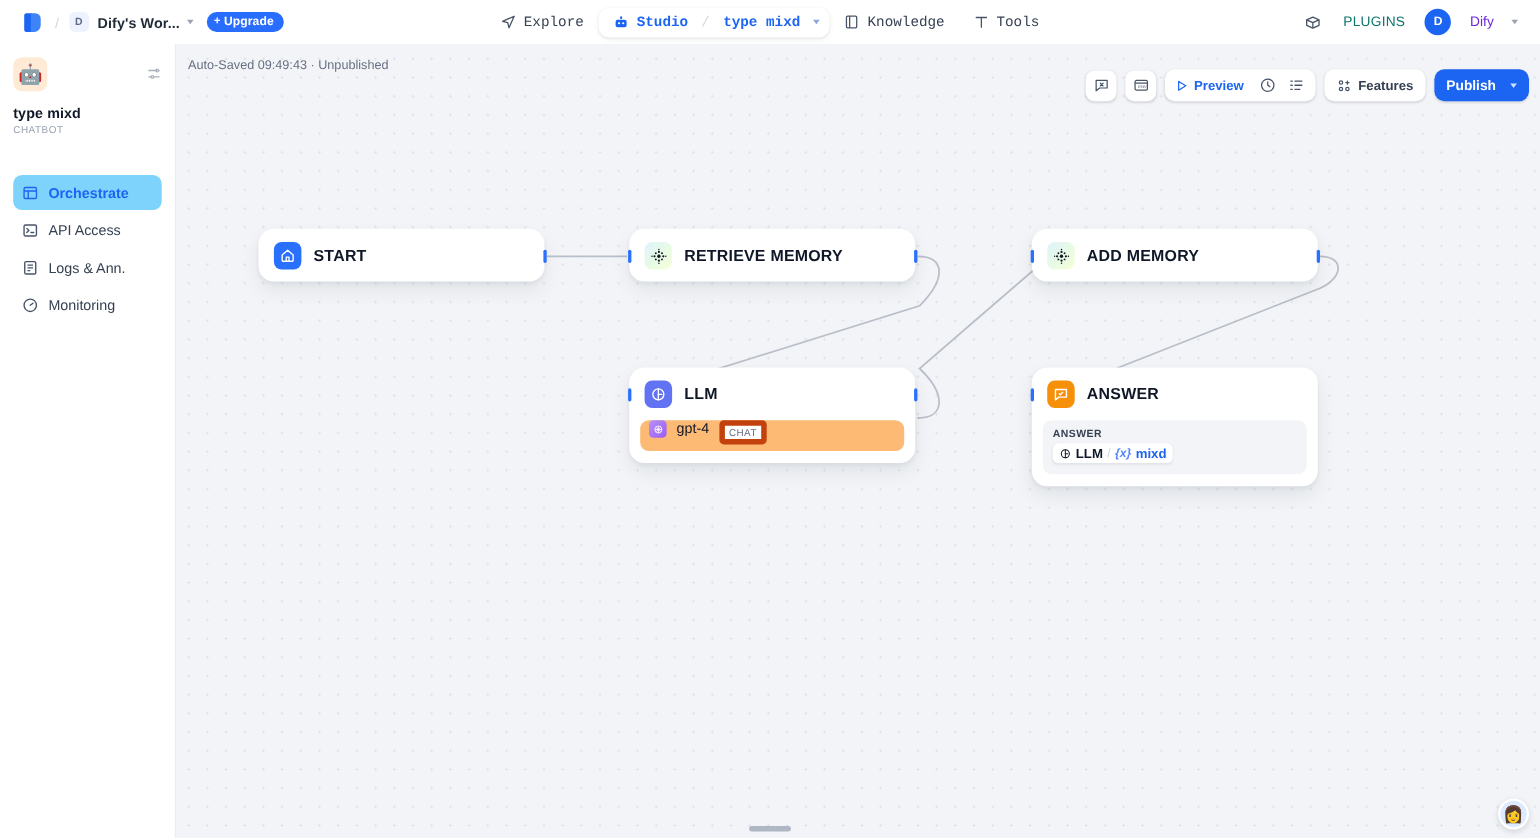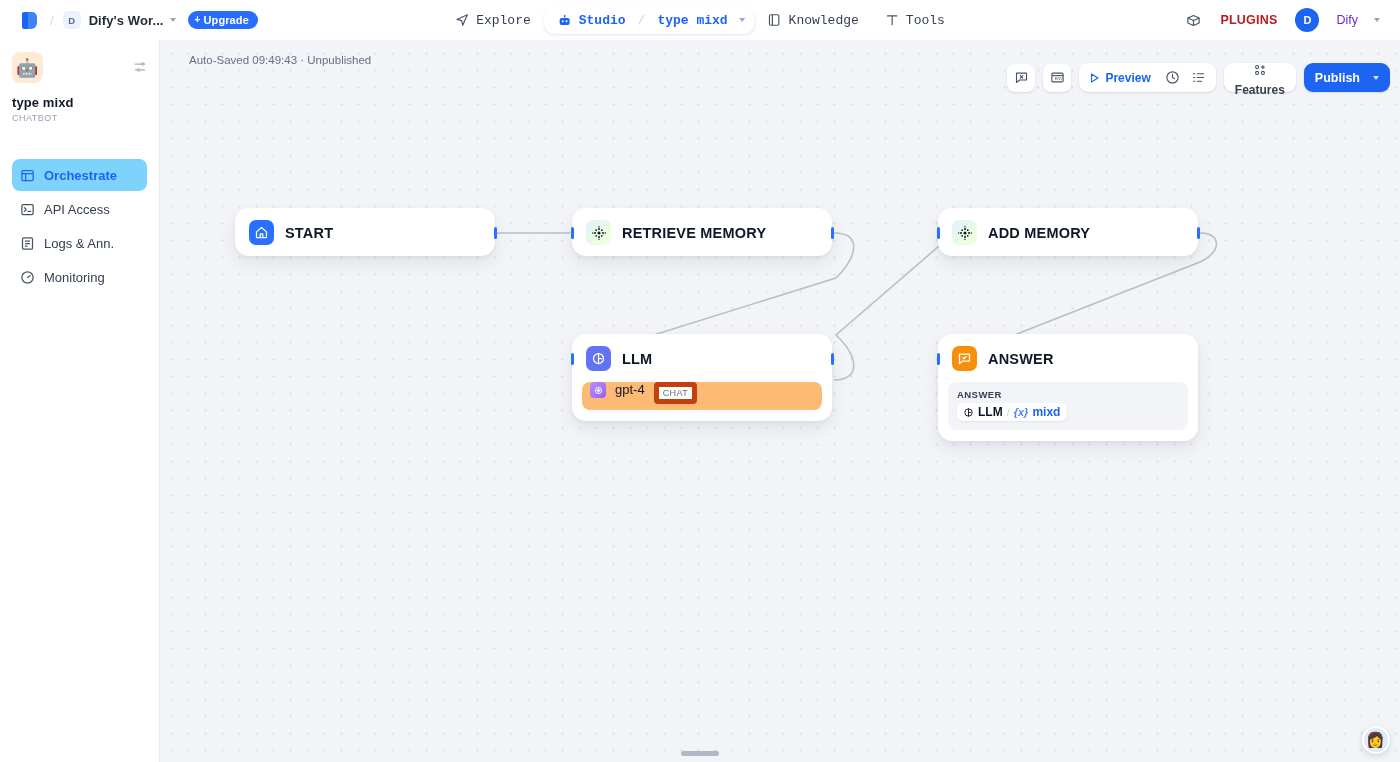--- a/index.html
+++ b/index.html
@@ -66,21 +66,21 @@
   .nav-sub { color: #1c64f2; font-weight: 600; font-size: 13px; }
   .nav-sub-chev { border-top-color: #8ba5e0; margin-left: 5px; }
   .ic { display: inline-flex; align-items: center; justify-content: center; }
 
   .tb-right {
     margin-left: auto; display: flex; align-items: center; gap: 10px;
     padding-right: 6px;
   }
   .plugins-btn {
     display: flex; align-items: center; gap: 20px;
-    font-size: 12.5px; color: #b91c1c; font-weight: 700; letter-spacing:.2px;
+    font-size: 12.5px; color: #0f766e; font-weight: 400; letter-spacing:.2px;
   }
   .avatar-sm {
     width: 24px; height: 24px; border-radius: 50%; background: #1c64f2;
     color: #fff; font-size: 11px; font-weight: 700;
     display: flex; align-items: center; justify-content: center;
     margin-left: 8px;
   }
   .user-name { font-size: 12.5px; color: #6d28d9; font-weight:500; margin-left: 7px; }
 
   
@@ -113,21 +113,21 @@
     background-color: #f2f4f7;
     background-image: radial-gradient(circle, #e0e3ea 1px, transparent 1.1px);
     background-size: 17px 17px;
     background-position: 3px 5px;
     overflow: hidden;
   }
   .canvas-topbar {
     position: absolute; top: 0; left: 0; right: 0; height: 40px;
     display: flex; align-items: center; padding: 0 10px; z-index: 20;
   }
-  .autosave { font-size: 11.5px; color: #676f83; margin-left: 19px; }
+  .autosave { font-size: 11.5px; color: #676f83; margin-left: 1px; }
   .ctb-right { margin-left: auto; display: flex; align-items: center; gap: 8px; margin-top: 35px; }
   .icon-btn {
     width: 28px; height: 28px; border-radius: 8px; background: #fff;
     display: flex; align-items: center; justify-content: center;
     box-shadow: 0 1px 2px rgba(16,24,40,.07), 0 1px 3px rgba(16,24,40,.06);
   }
   .pill-group {
     display: flex; align-items: center; gap: 2px; background: #fff;
     border-radius: 9px; padding: 3px 5px; height: 29px;
     box-shadow: 0 1px 2px rgba(16,24,40,.07), 0 1px 3px rgba(16,24,40,.06);
@@ -135,21 +135,20 @@
   .preview-btn {
     display: flex; align-items: center; gap: 5px; color: #1c64f2;
     font-size: 12px; font-weight: 600; padding: 0 8px 0 4px; height: 23px;
   }
   .pg-ico { width: 24px; height: 23px; display:flex; align-items:center; justify-content:center; }
   .features-btn {
     display: flex; align-items: center; gap: 6px; background: #fff;
     border-radius: 9px; padding: 0 11px; height: 29px;
     font-size: 12px; font-weight: 600; color: #354052;
     box-shadow: 0 1px 2px rgba(16,24,40,.07), 0 1px 3px rgba(16,24,40,.06);
-    flex-direction: column;
   }
   .publish-btn {
     display: flex; align-items: center; gap: 7px; background: #1c64f2;
     border-radius: 9px; padding: 0 11px; height: 29px; color: #fff;
     font-size: 12.5px; font-weight: 600;
     box-shadow: 0 1px 2px rgba(16,24,40,.12);
   }
   .publish-btn .chev { border-top-color: #cfe0ff; }
 
   

